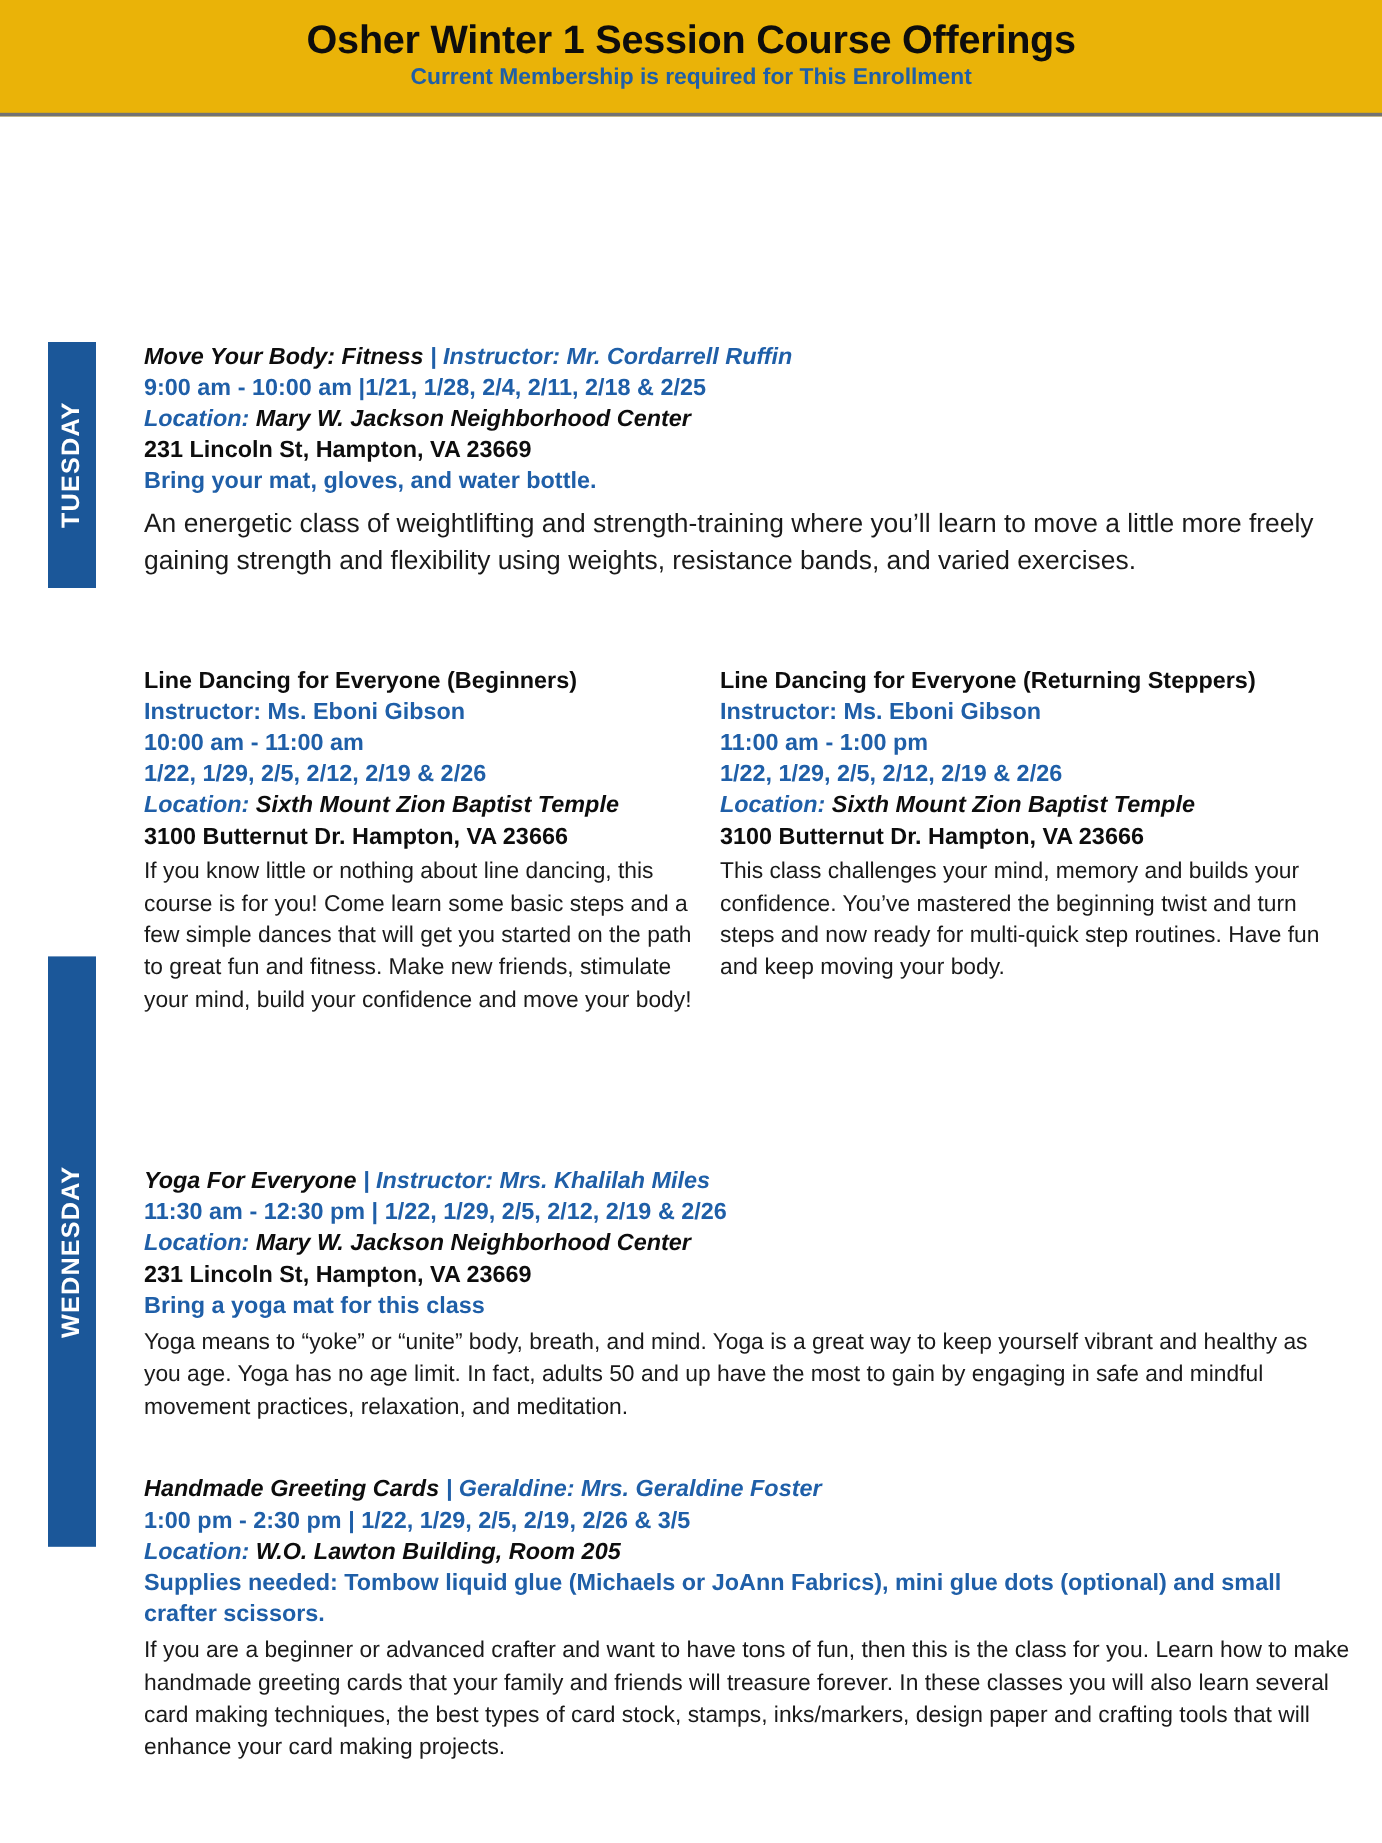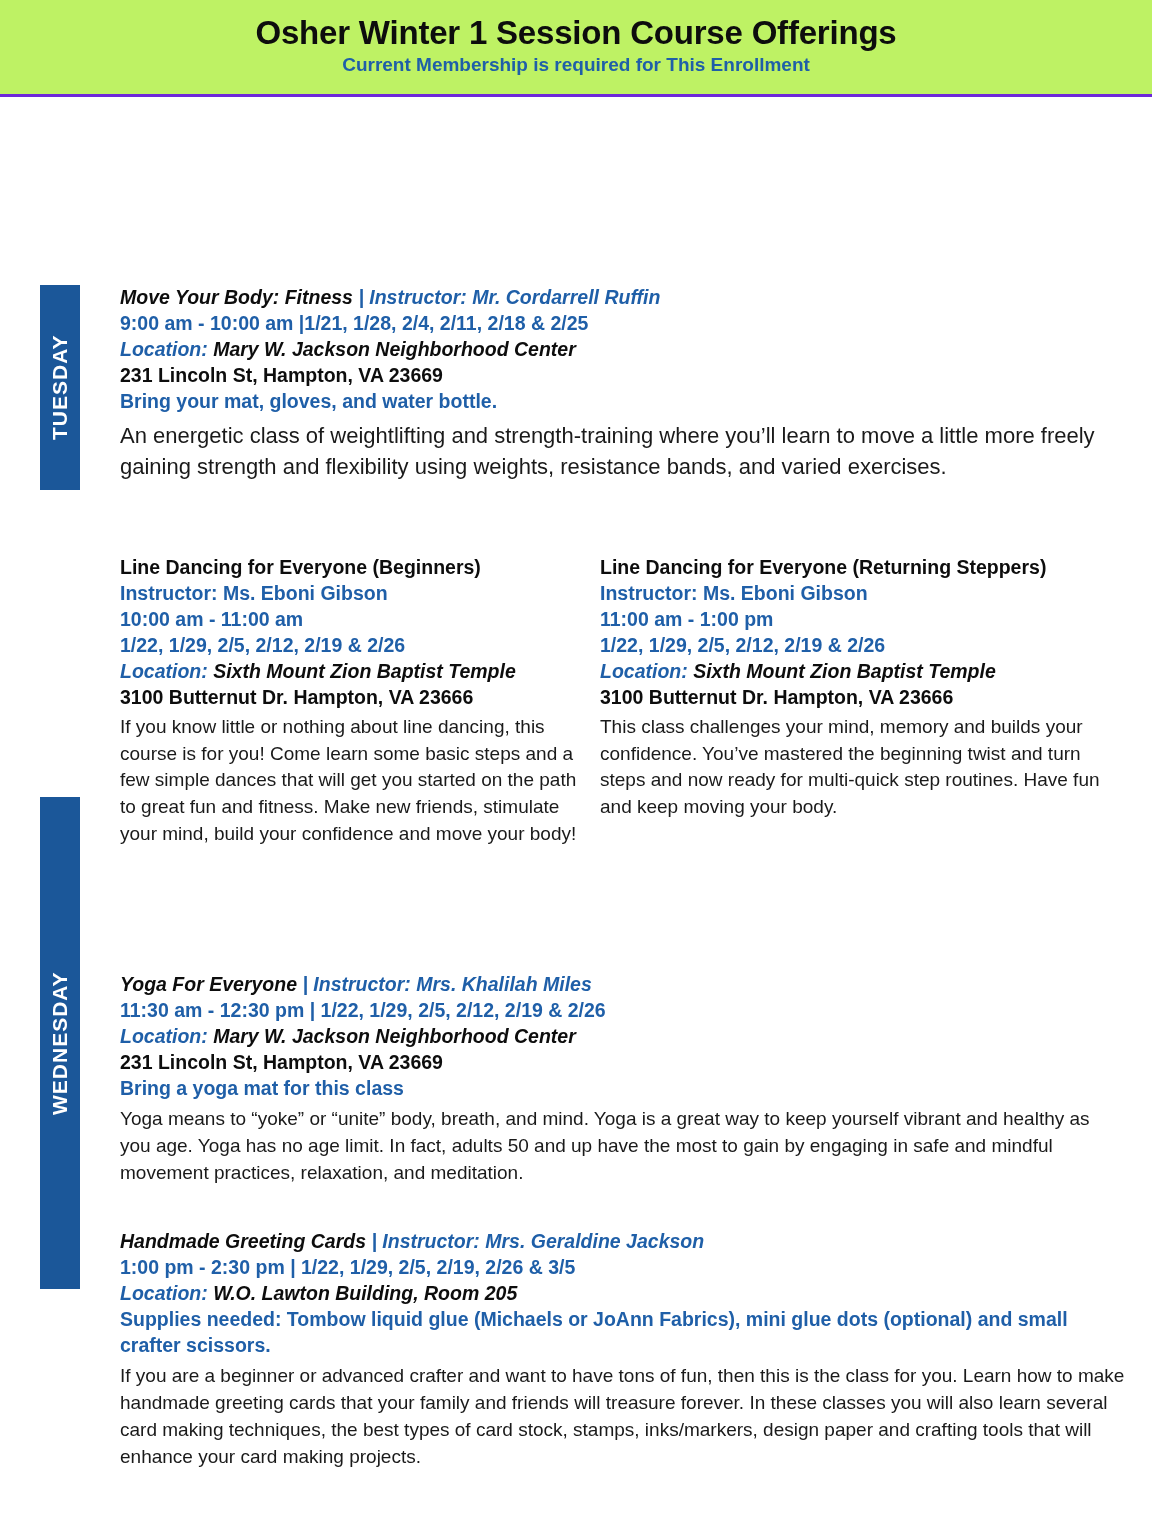--- a/index.html
+++ b/index.html
@@ -11,22 +11,22 @@
     width: 1152px;
     height: 1536px;
     font-family: "Liberation Sans", sans-serif;
     color: #1a1a1a;
     position: relative;
     overflow: hidden;
   }
 
   
   .header {
-    background: #bef264;
-    border-bottom: 3px solid #6d28d9;
+    background: #eab308;
+    border-bottom: 3px solid #737373;
     padding: 14px 0 14px 0;
     text-align: center;
   }
   .header h1 {
     margin: 0 0 2px 0;
     font-size: 33px;
     font-weight: bold;
     color: #0d0d0d;
     letter-spacing: -0.2px;
   }
@@ -173,21 +173,21 @@
     </div>
     <div class="line-head sz19 bold-dark">231 Lincoln St, Hampton, VA 23669</div>
     <div class="line-head sz19 bold-blue">Bring a yoga mat for this class</div>
     <div class="desc">Yoga means to “yoke” or “unite” body, breath, and mind. Yoga is a great way to keep yourself vibrant and healthy as you age. Yoga has no age limit. In fact, adults 50 and up have the most to gain by engaging in safe and mindful movement practices, relaxation, and meditation.</div>
   </div>
 
   <div class="course-block" id="block-cards">
     <div class="line-head sz19 row">
       <span class="bold-dark">Handmade Greeting Cards</span>
       <span class="sep">|</span>
-      <span class="bold-blue">Instructor: Mrs. Geraldine Jackson</span>
+      <span class="bold-blue">Geraldine: Mrs. Geraldine Foster</span>
     </div>
     <div class="line-head sz19 bold-blue">1:00 pm - 2:30 pm | 1/22, 1/29, 2/5, 2/19, 2/26 &amp; 3/5</div>
     <div class="line-head sz19 row">
       <span class="bold-blue">Location:</span>
       <span class="bold-dark">W.O. Lawton Building, Room 205</span>
     </div>
     <div class="line-head sz19 bold-blue">Supplies needed: Tombow liquid glue (Michaels or JoAnn Fabrics), mini glue dots (optional) and small crafter scissors.</div>
     <div class="desc">If you are a beginner or advanced crafter and want to have tons of fun, then this is the class for you. Learn how to make handmade greeting cards that your family and friends will treasure forever. In these classes you will also learn several card making techniques, the best types of card stock, stamps, inks/markers, design paper and crafting tools that will enhance your card making projects.</div>
   </div>
 

